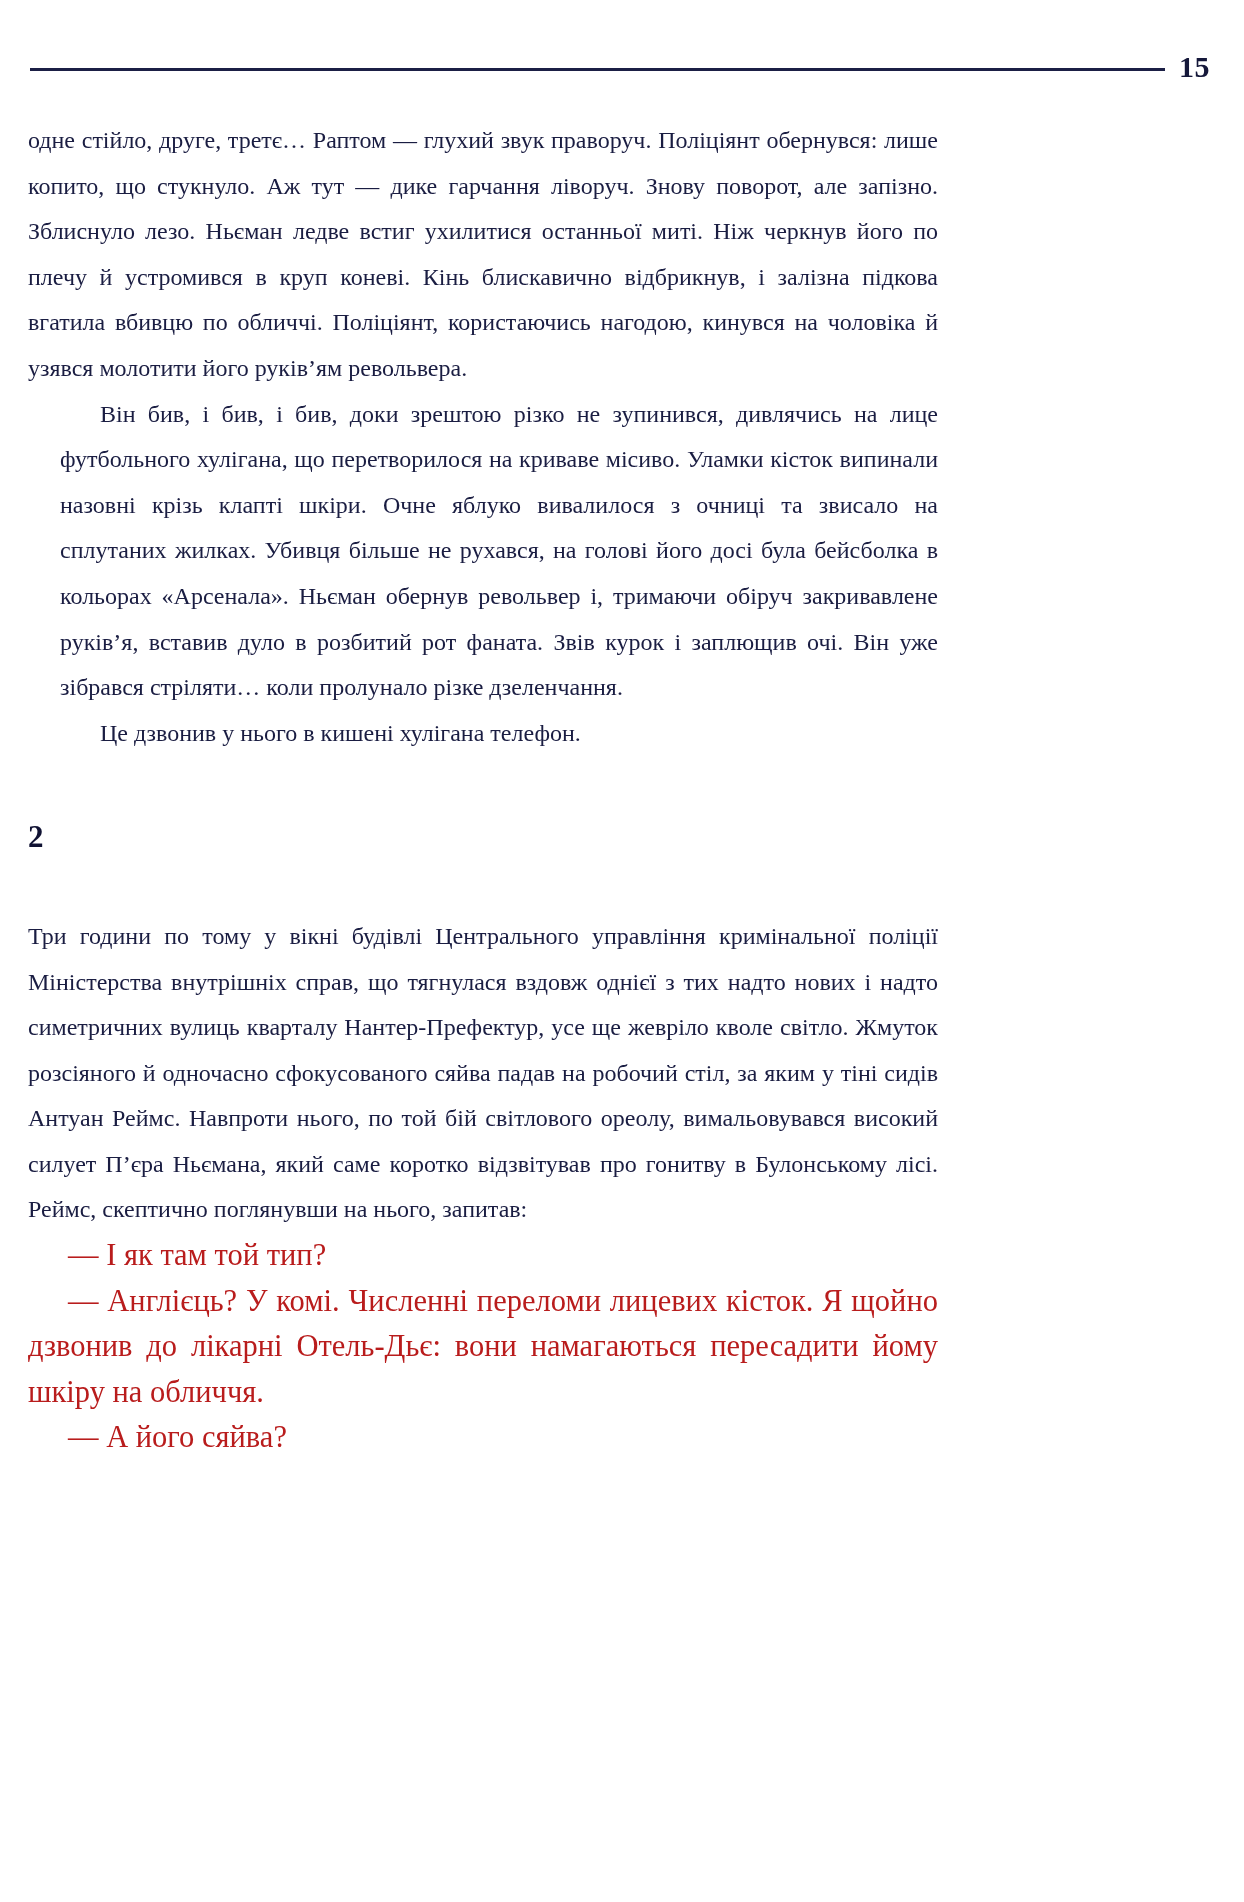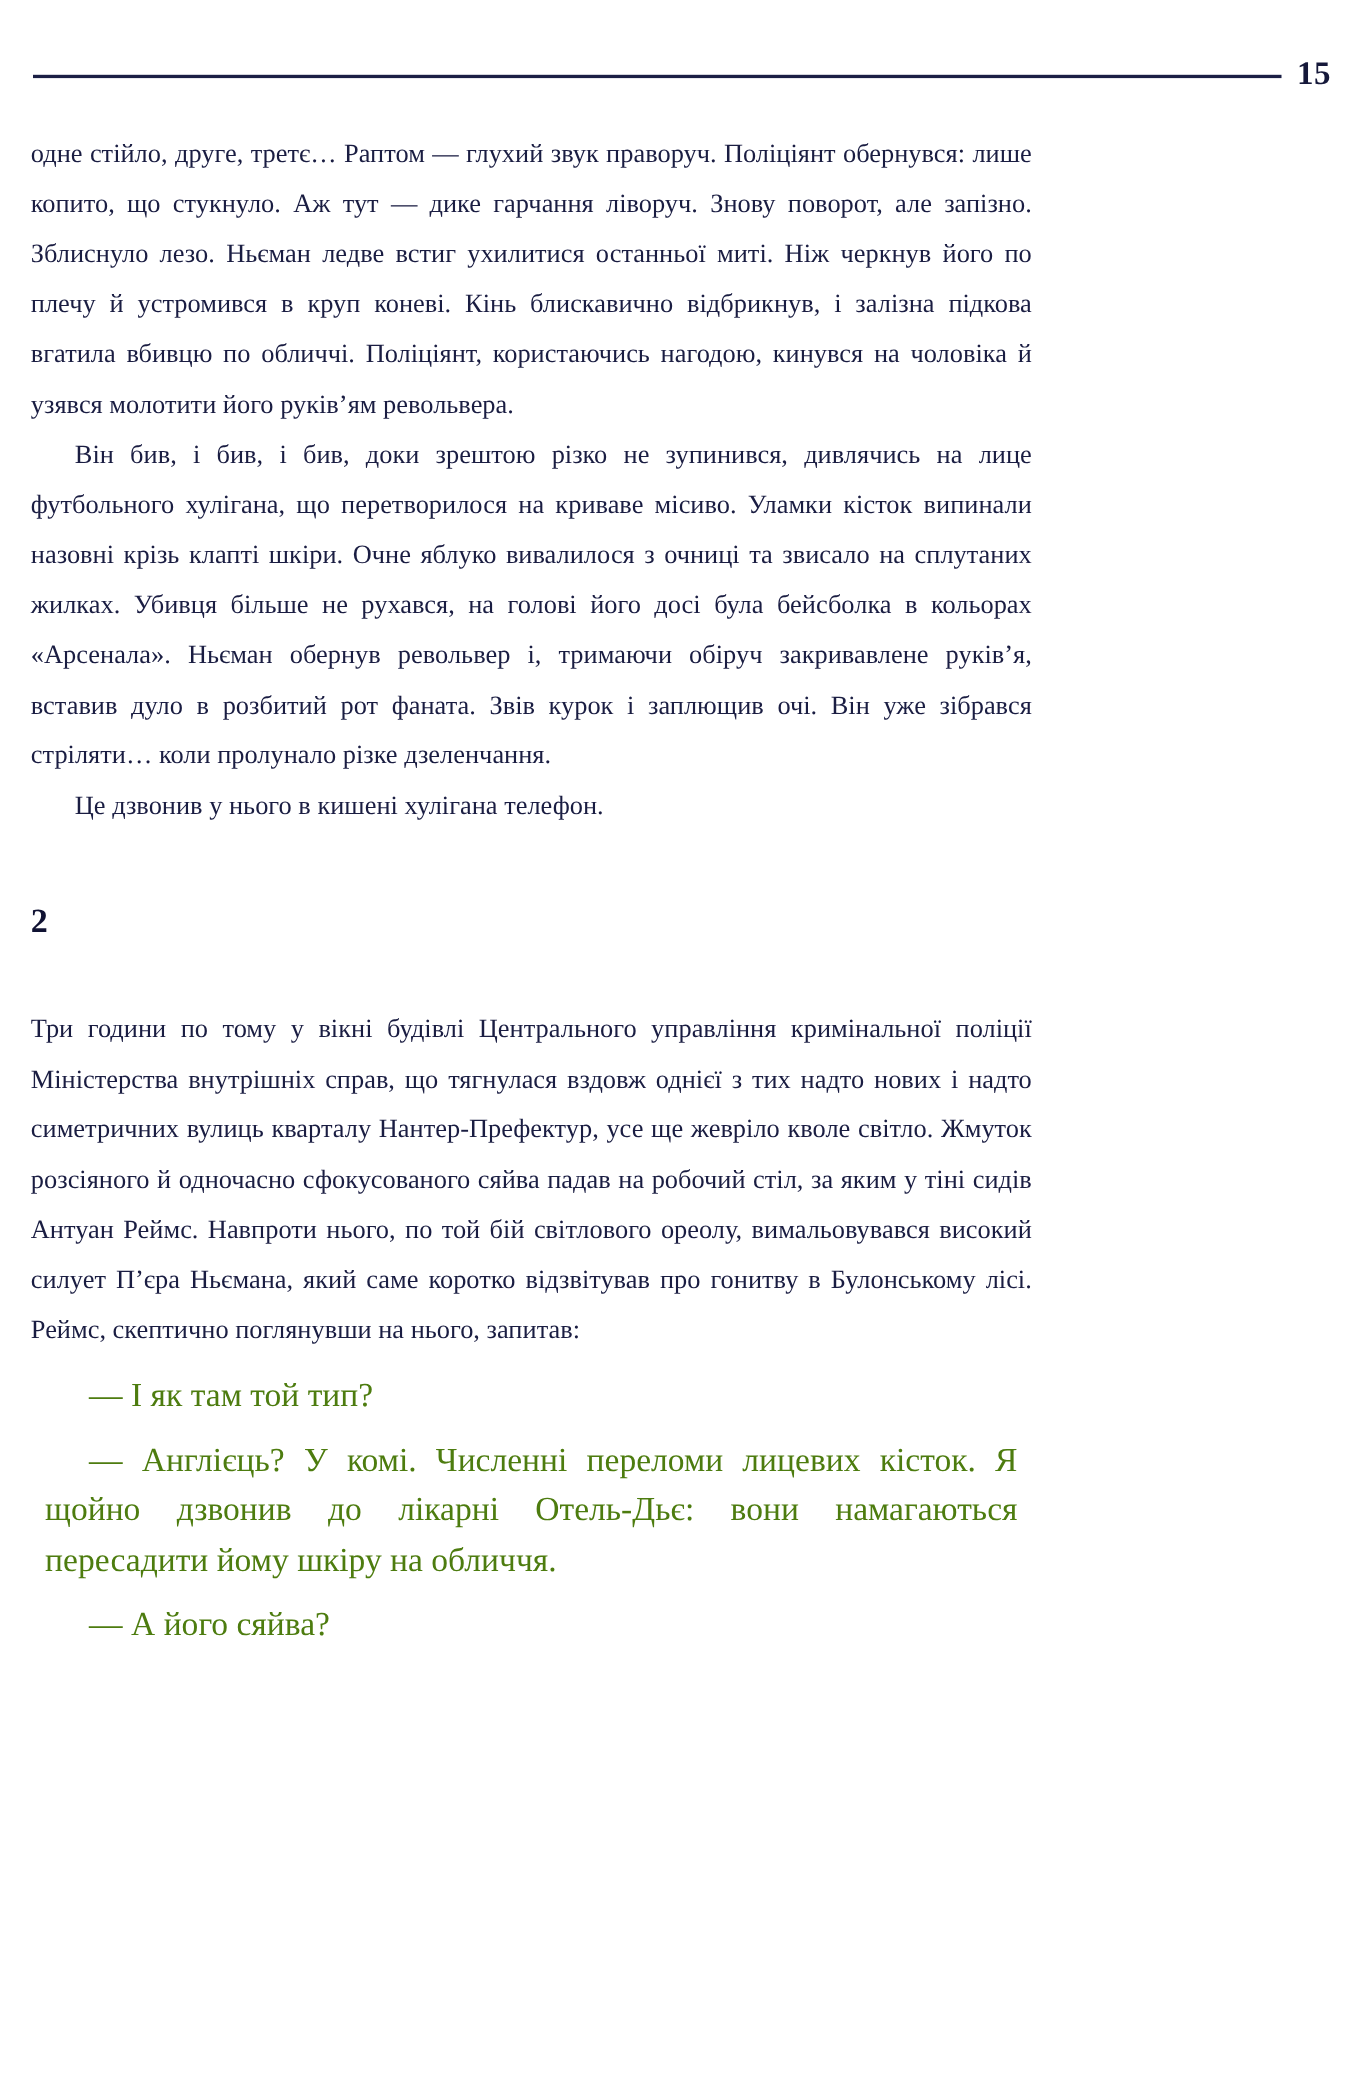--- a/index.html
+++ b/index.html
@@ -65,39 +65,39 @@
     margin: 0;
     font-size: 24px;
     line-height: 45.6px;
     color: #1a1d42;
     text-align: justify;
     text-justify: inter-word;
     font-weight: 400;
     -webkit-font-smoothing: antialiased;
   }
   p.body-para.first { text-indent: 0; }
-  p.body-para.indent { text-indent: 40px; }
+  p.body-para.indent { text-indent: 40px; margin-left: 32px; }
 
   .section-number {
     margin: 0;
     font-size: 31px;
     line-height: 45.6px;
     font-weight: 700;
     color: #101233;
     letter-spacing: 0.5px;
   }
 
   .gap-before-section { height: 58px; }
   .gap-after-section { height: 54px; }
 
   .dialogue {
-    margin: 13px;
+    margin: 0;
     font-size: 30.5px;
     line-height: 45.6px;
-    color: #4d7c0f;
+    color: #b91c1c;
     text-align: justify;
     text-indent: 40px;
   }
   .dialogue.short { text-align: left; }
 </style>
 </head>
 <body>
 
 <div class="page">
 

